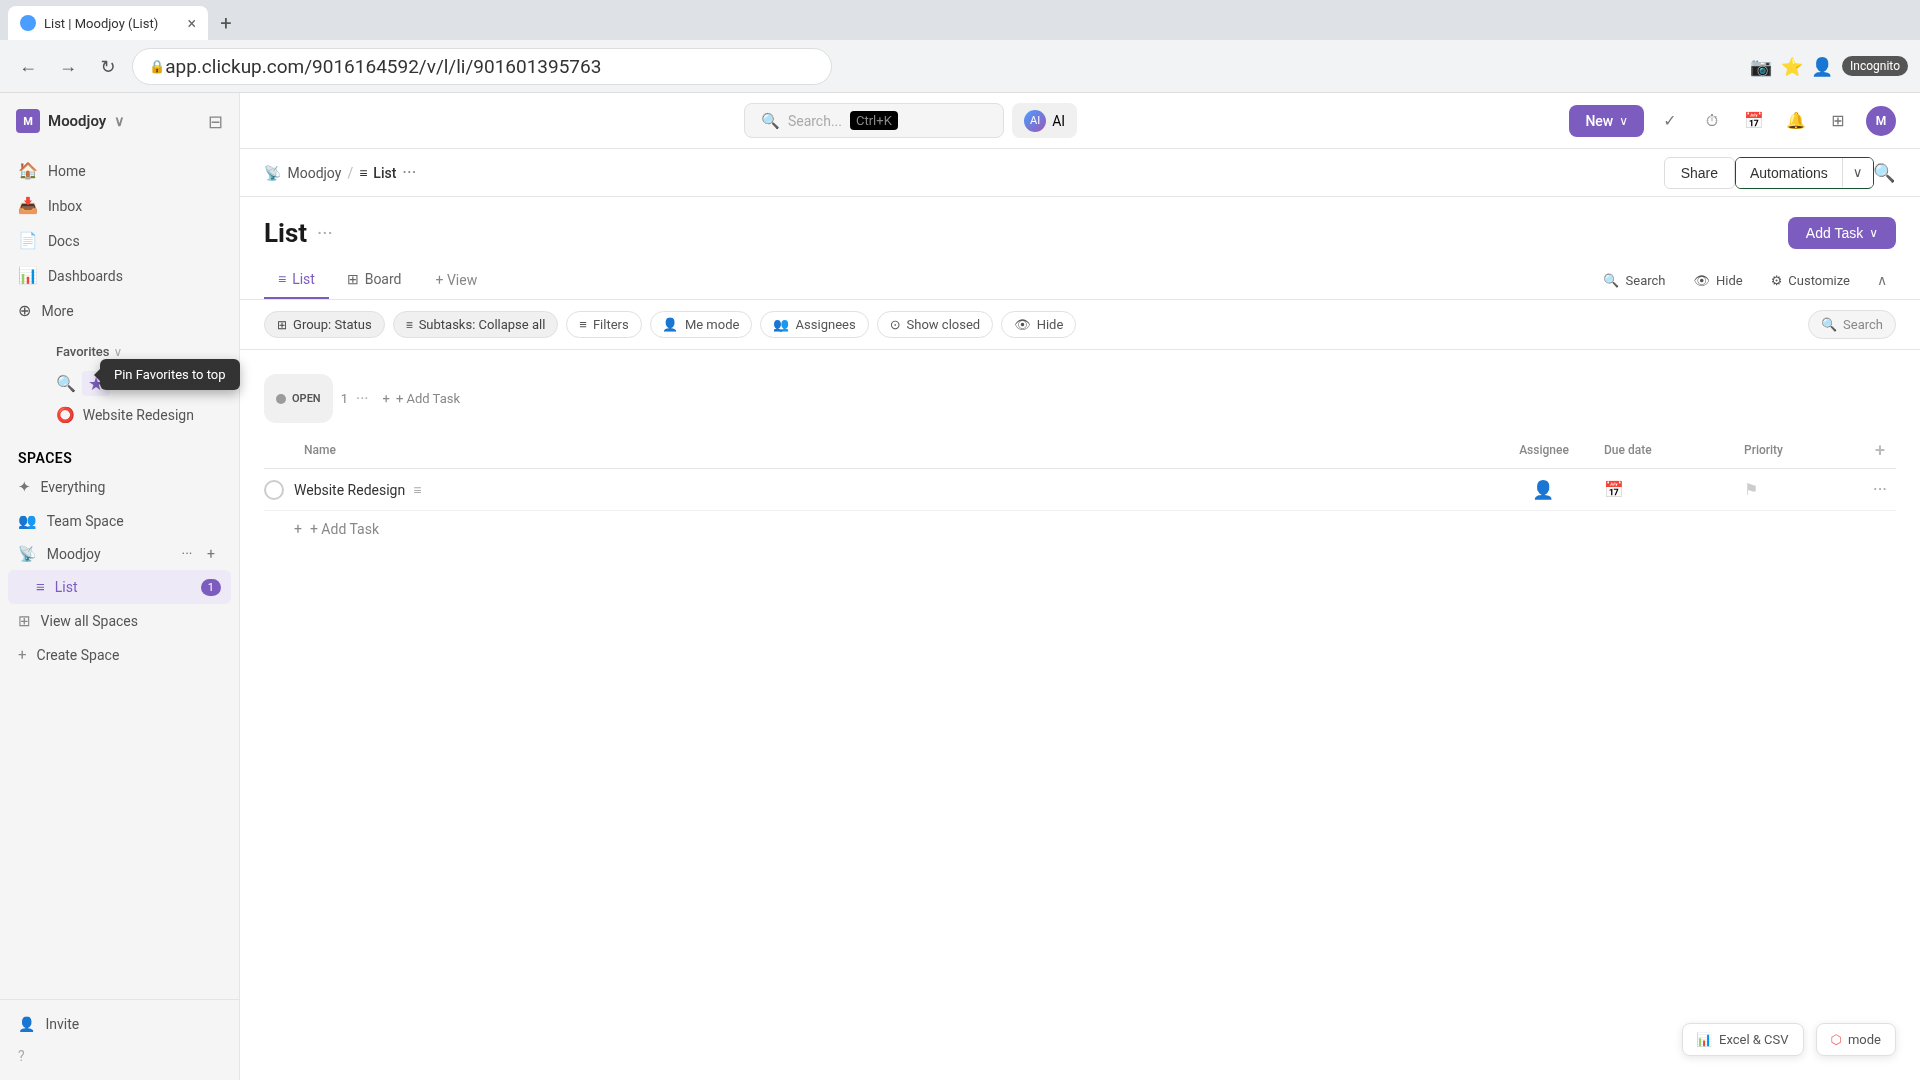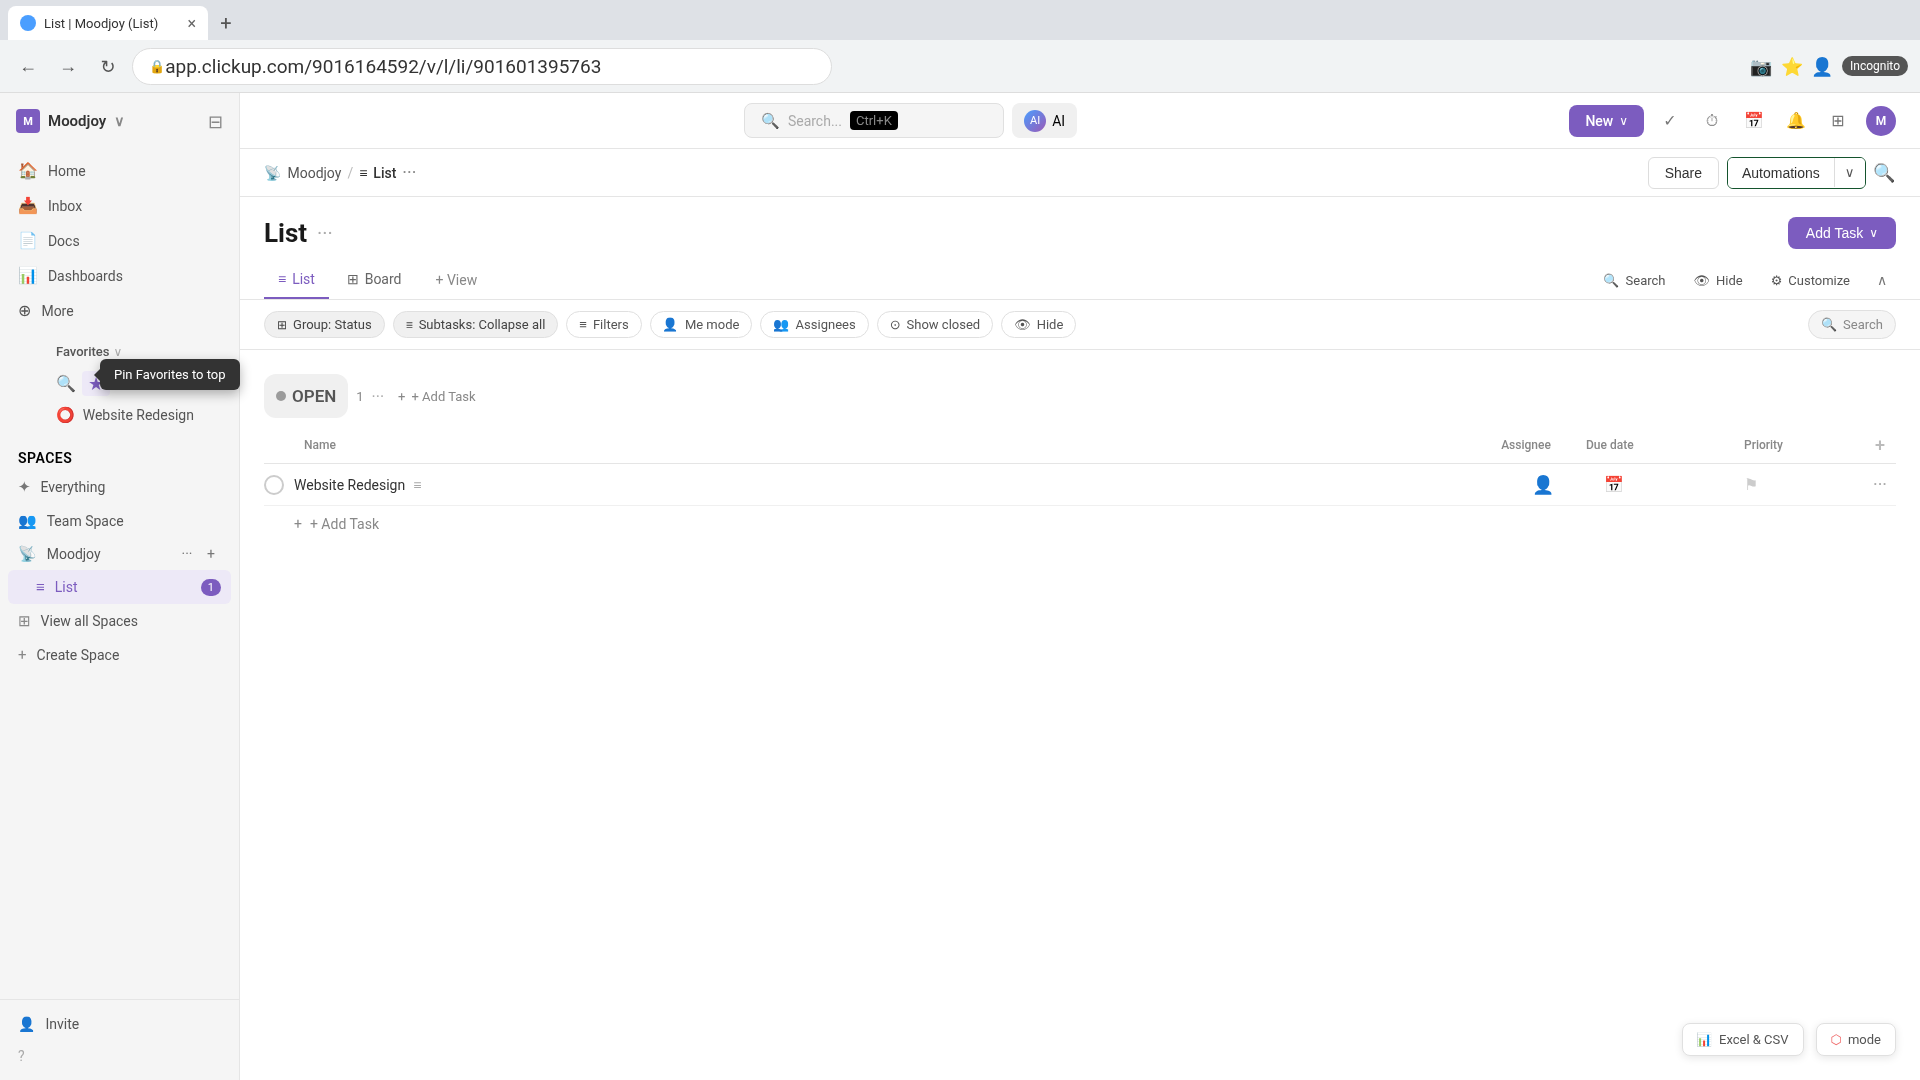--- a/index.html
+++ b/index.html
@@ -86,29 +86,29 @@
     .toolbar { display: flex; align-items: center; padding: 10px 24px; gap: 8px; border-bottom: 1px solid #e5e5e5; }
     .filter-chip { display: flex; align-items: center; gap: 6px; background: #f0f0f0; border: 1px solid #e0e0e0; border-radius: 20px; padding: 5px 12px; font-size: 13px; color: #444; cursor: pointer; }
     .filter-chip .chip-icon { font-size: 12px; }
     .filter-chip-outline { display: flex; align-items: center; gap: 6px; border: 1px solid #e0e0e0; border-radius: 20px; padding: 5px 12px; font-size: 13px; color: #555; cursor: pointer; background: #fff; }
     .toolbar-search { margin-left: auto; display: flex; align-items: center; gap: 6px; padding: 6px 12px; background: #f5f5f5; border: 1px solid #e0e0e0; border-radius: 20px; color: #888; font-size: 13px; cursor: pointer; }
 
     
     .table-area { flex: 1; overflow: auto; padding: 0 24px 24px; }
     .table-section { margin-top: 16px; }
     .table-section-header { display: flex; align-items: center; gap: 8px; padding: 8px 0; }
-    .status-badge-open { display: flex; align-items: center; gap: 6px; background: #f0f0f0; border-radius: 12px; padding: 12px 12px; font-size: 17px; font-weight: 600; color: #555; cursor: pointer; justify-content: center; }
+    .status-badge-open { display: flex; align-items: center; gap: 6px; background: #f0f0f0; border-radius: 12px; padding: 18px 12px; font-size: 11px; font-weight: 600; color: #555; cursor: pointer; justify-content: center; }
     .status-dot { width: 10px; height: 10px; border-radius: 50%; background: #9b9b9b; }
     .count-num { color: #888; font-size: 13px; }
     .section-more { color: #aaa; cursor: pointer; font-size: 16px; }
     .add-task-inline { display: flex; align-items: center; gap: 6px; color: #888; font-size: 13px; cursor: pointer; padding: 4px 6px; border-radius: 4px; }
     .table-header { display: flex; align-items: center; padding: 8px 0; border-bottom: 1px solid #e5e5e5; color: #888; font-size: 12px; font-weight: 500; }
     .col-name { flex: 1; padding-left: 40px; }
     .col-assignee { width: 120px; text-align: center; }
-    .col-duedate { width: 158px; }
+    .col-duedate { width: 140px; }
     .col-priority { width: 120px; }
     .col-add { width: 32px; display: flex; align-items: center; justify-content: center; }
     .table-row { display: flex; align-items: center; padding: 10px 0; border-bottom: 1px solid #f0f0f0; }
     .task-checkbox { width: 20px; height: 20px; border: 2px solid #ccc; border-radius: 50%; margin-right: 10px; flex-shrink: 0; cursor: pointer; display: flex; align-items: center; justify-content: center; }
     .task-name { flex: 1; color: #333; font-size: 14px; display: flex; align-items: center; gap: 8px; }
     .task-desc-icon { color: #aaa; font-size: 14px; }
     .task-assignee { width: 120px; display: flex; align-items: center; justify-content: center; }
     .task-assignee-icon { color: #ccc; font-size: 18px; }
     .task-duedate { width: 140px; display: flex; align-items: center; }
     .task-duedate-icon { color: #ccc; font-size: 16px; }
@@ -291,21 +291,21 @@
       <div class="breadcrumb-item">
         <span style="font-size:14px;color:#7c5cbf;">📡</span>
         <span>Moodjoy</span>
       </div>
       <span class="breadcrumb-sep">/</span>
       <div class="breadcrumb-item breadcrumb-current">
         <span style="font-size:14px;">≡</span>
         <span>List</span>
       </div>
       <span class="breadcrumb-more-btn">···</span>
-      <div style="margin-left:auto;display:flex;align-items:center;gap:8px;">
+      <div style="margin-left:auto;display:flex;align-items:center;">
         <button class="share-btn">Share</button>
         <div style="display:flex;align-items:center;border:1px solid #14532d;border-radius:6px;overflow:hidden;">
           <button style="background:#fff;border:none;padding:7px 14px;font-size:14px;color:#333;cursor:pointer;">Automations</button>
           <button style="background:#fff;border:none;border-left:1px solid #ddd;padding:7px 10px;color:#555;cursor:pointer;">∨</button>
         </div>
         <span style="color:#888;cursor:pointer;font-size:18px;">🔍</span>
       </div>
     </div>
 
     <div class="page-header">

